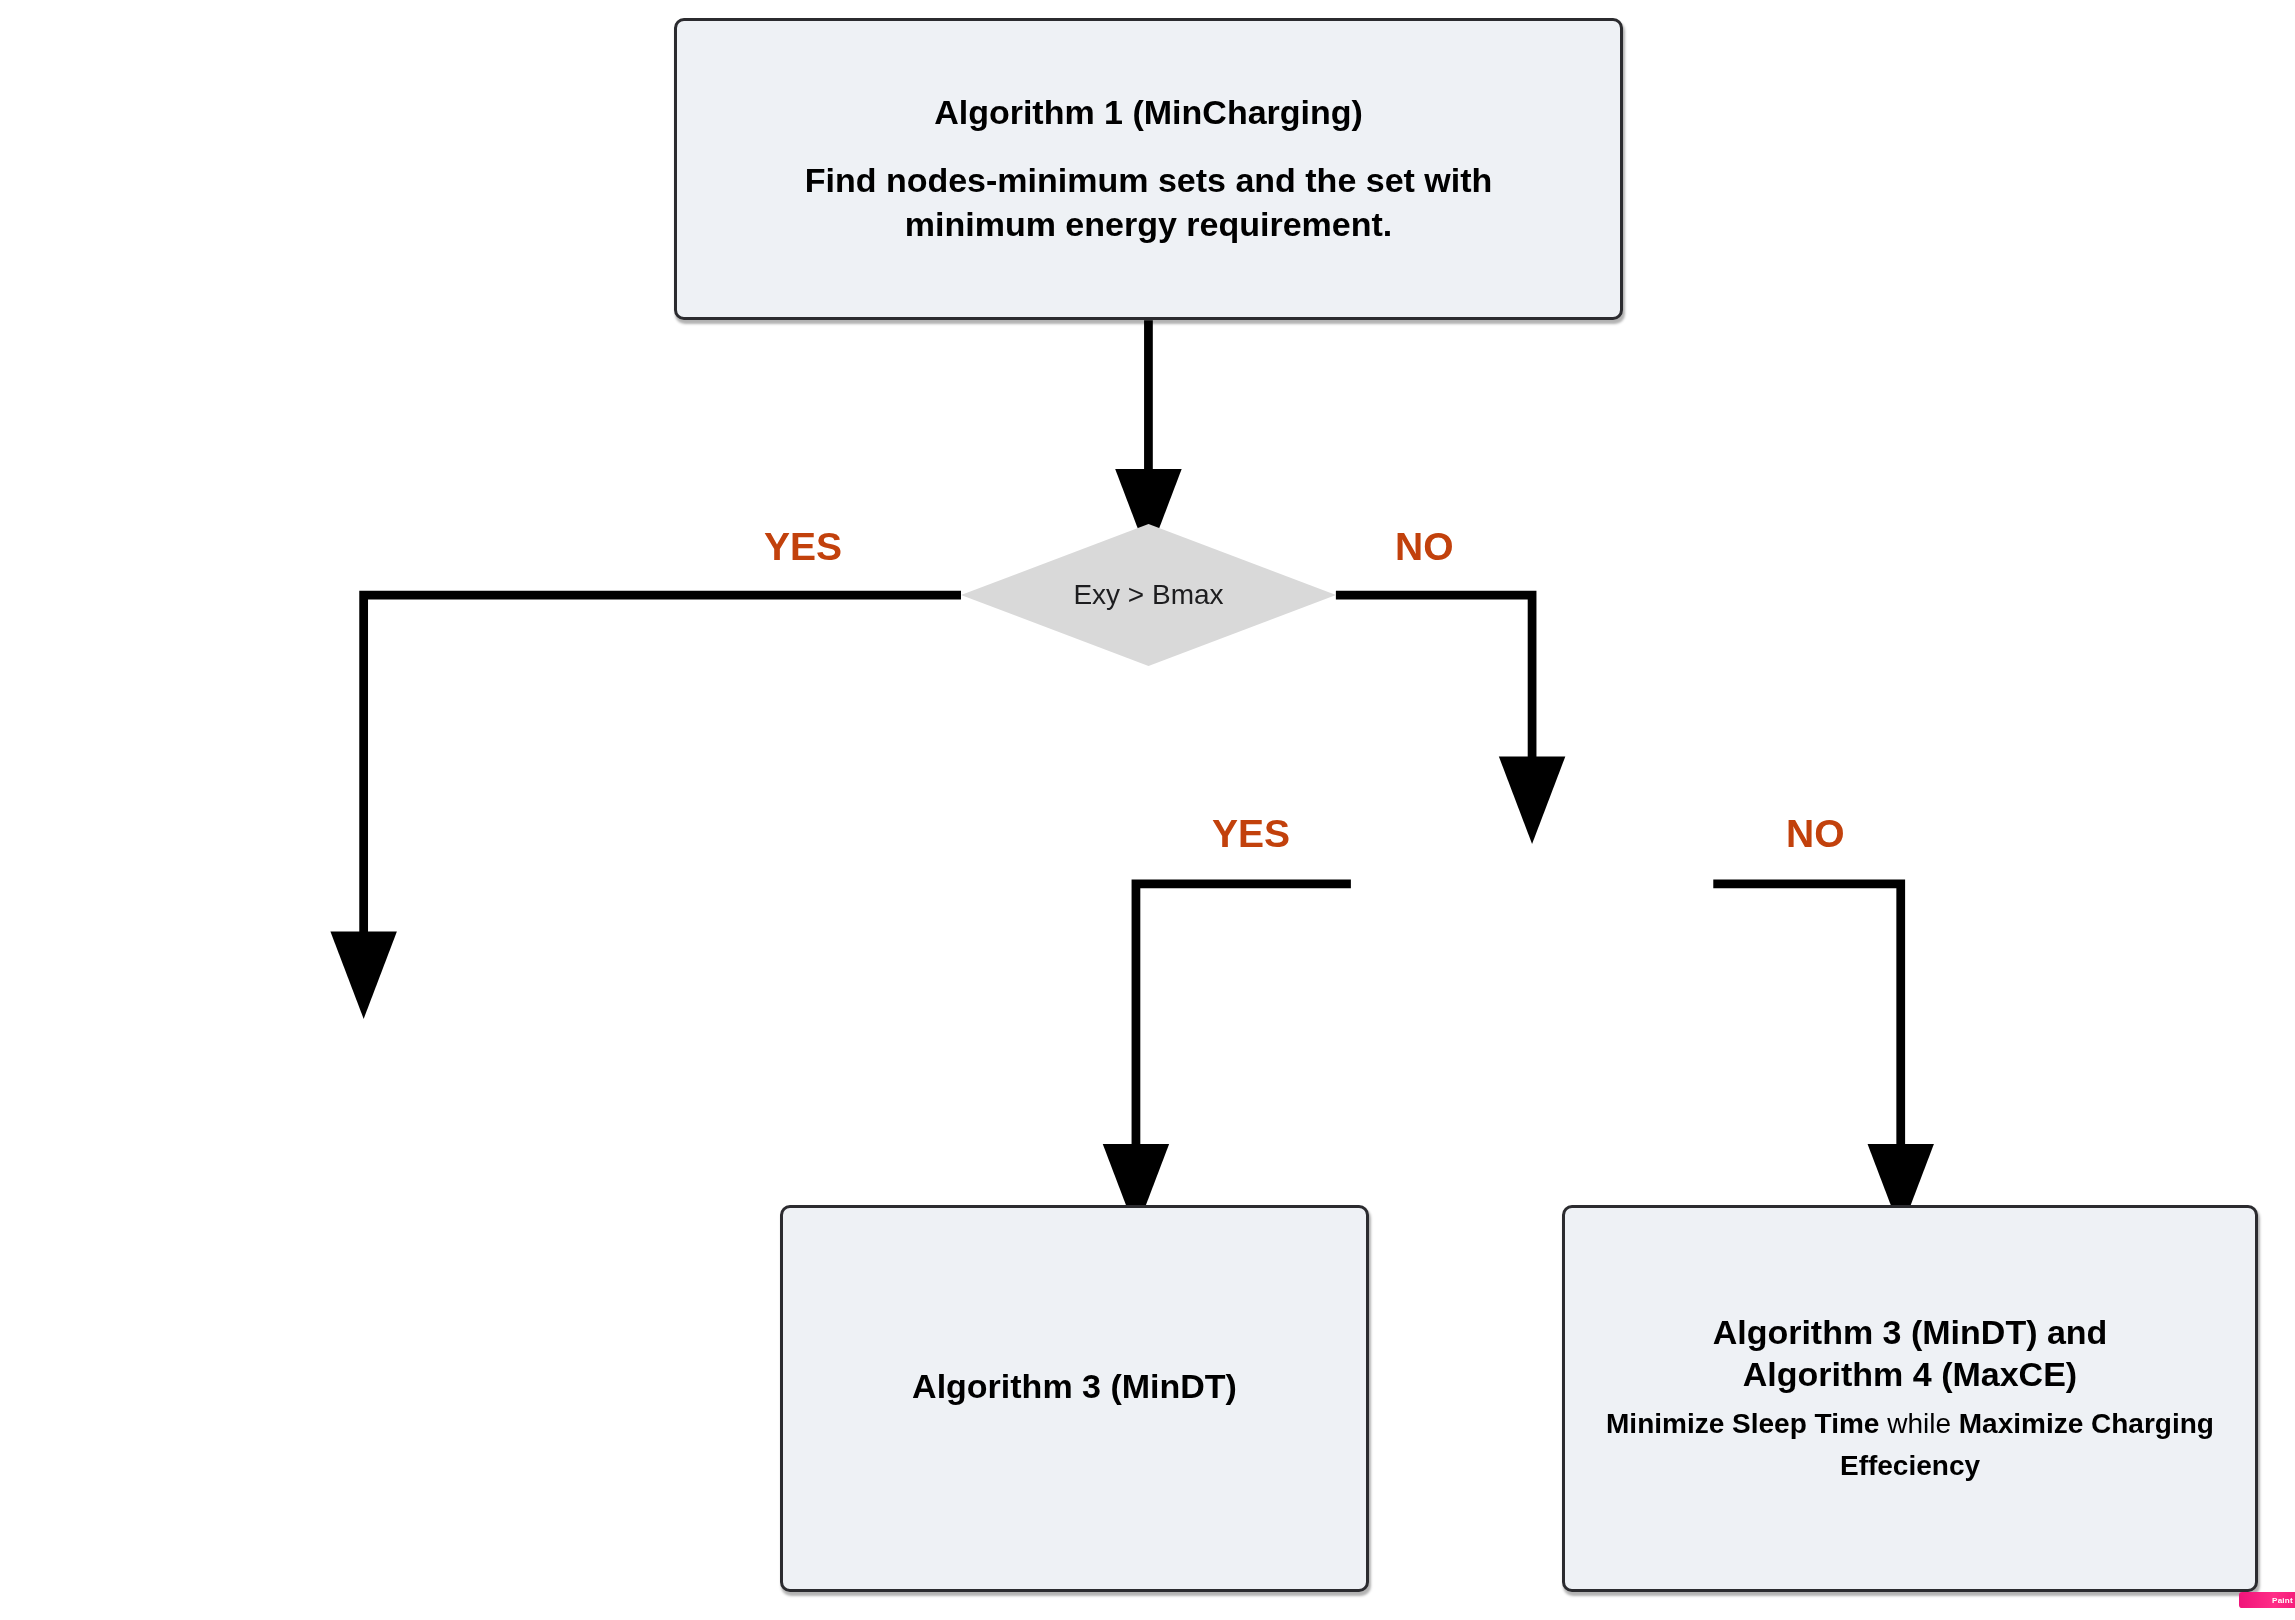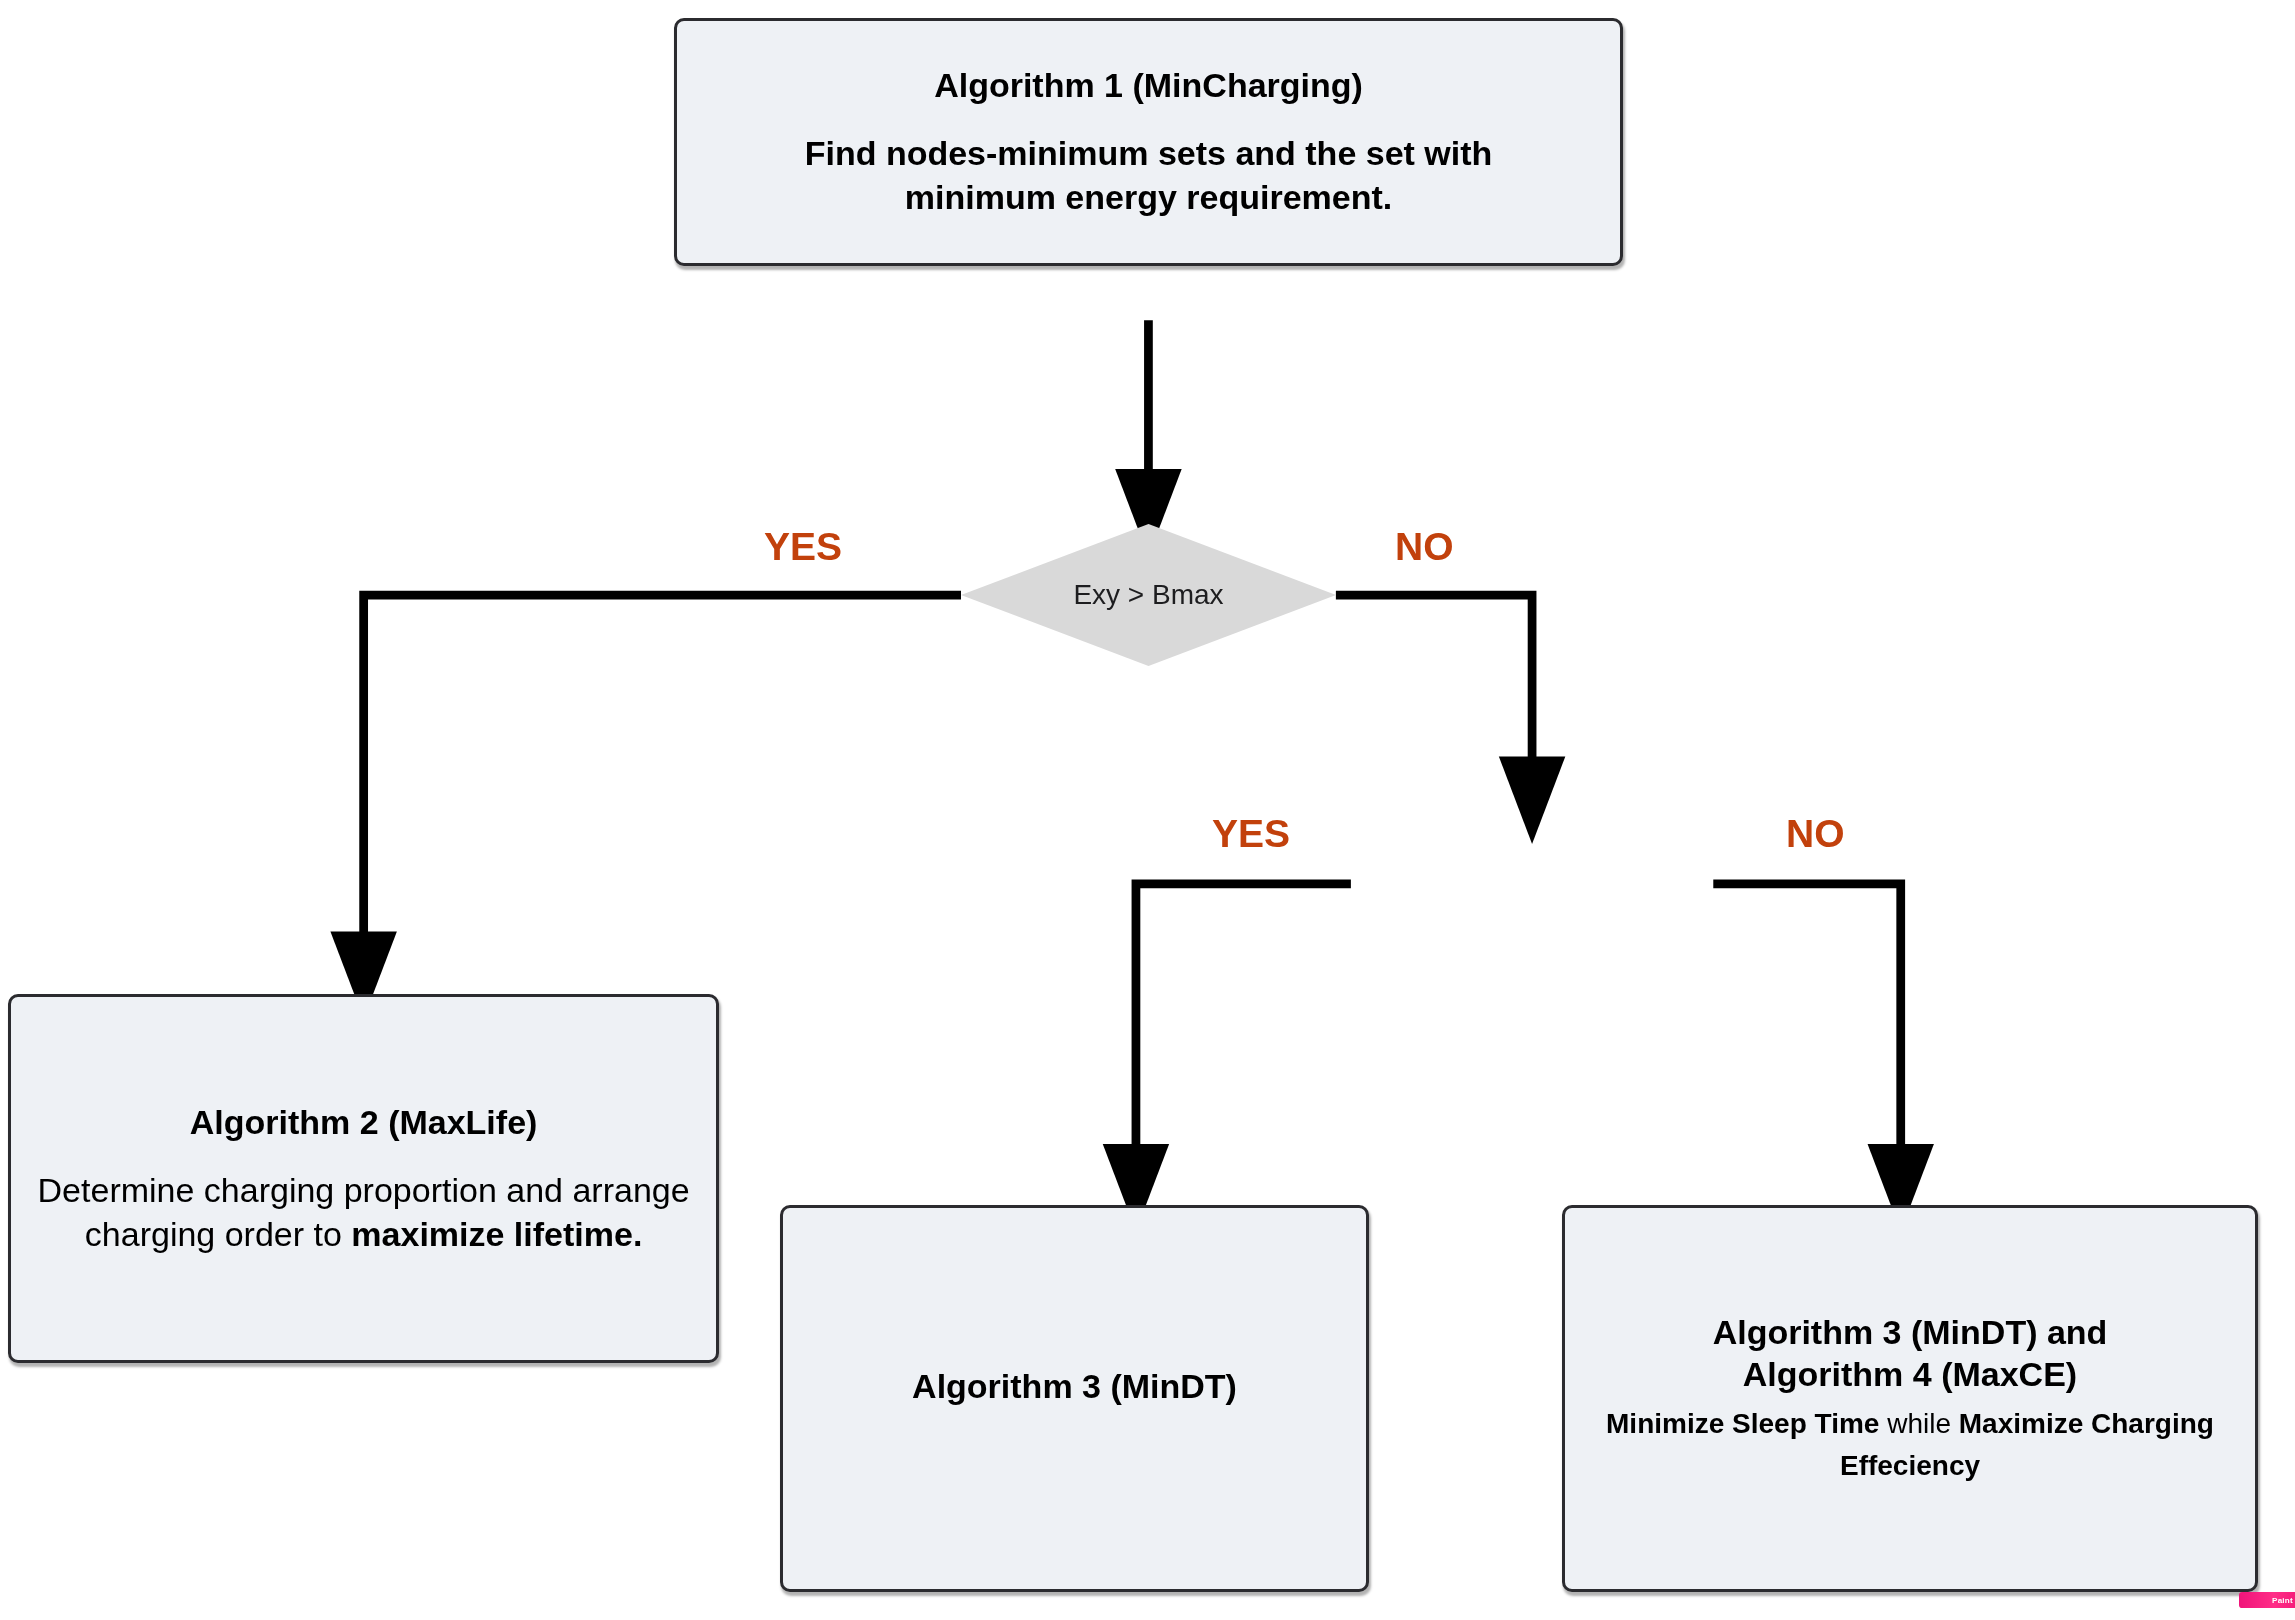--- a/index.html
+++ b/index.html
@@ -44,21 +44,21 @@
     font-weight: bold;
     line-height: 1.25;
   }
   .node-desc {
     line-height: 1.30;
   }
   .node-desc b { font-weight: bold; }
 
   
   #box-alg1 {
-    left: 674px; top: 17.5px; width: 949px; height: 248px;
+    left: 674px; top: 17.5px; width: 949px; height: 302px;
   }
   #box-alg1 .node-title { font-size: 34px; margin-bottom: 25px; }
   #box-alg1 .node-desc  { font-size: 34px; font-weight: bold; max-width: 812px; }
 
   #box-alg2 {
     left: 8.1px; top: 994px; width: 711px; height: 369px;
   }
   #box-alg2 .node-title { font-size: 34px; margin-bottom: 25px; }
   #box-alg2 .node-desc  { font-size: 34px; max-width: 662px; }
 
@@ -163,26 +163,20 @@
     <div class="dlabel">Exy &gt; Bmax</div>
   </div>
 
   <div class="branch-label" id="lbl-yes-1">YES</div>
   <div class="branch-label" id="lbl-no-1">NO</div>
 
 
   <div class="branch-label" id="lbl-yes-2">YES</div>
   <div class="branch-label" id="lbl-no-2">NO</div>
 
-  <div class="node-box" id="box-alg2">
-    <div class="node-title">Algorithm 2 (MaxLife)</div>
-    <div class="node-desc">
-      <span>Determine charging proportion and arrange charging order to </span><b>maximize lifetime.</b>
-    </div>
-  </div>
 
   <div class="node-box" id="box-alg3">
     <div class="node-title">Algorithm 3 (MinDT)</div>
   </div>
 
   <div class="node-box" id="box-alg34">
     <div class="node-title">
       <div>Algorithm 3 (MinDT) and</div>
       <div>Algorithm 4 (MaxCE)</div>
     </div>

